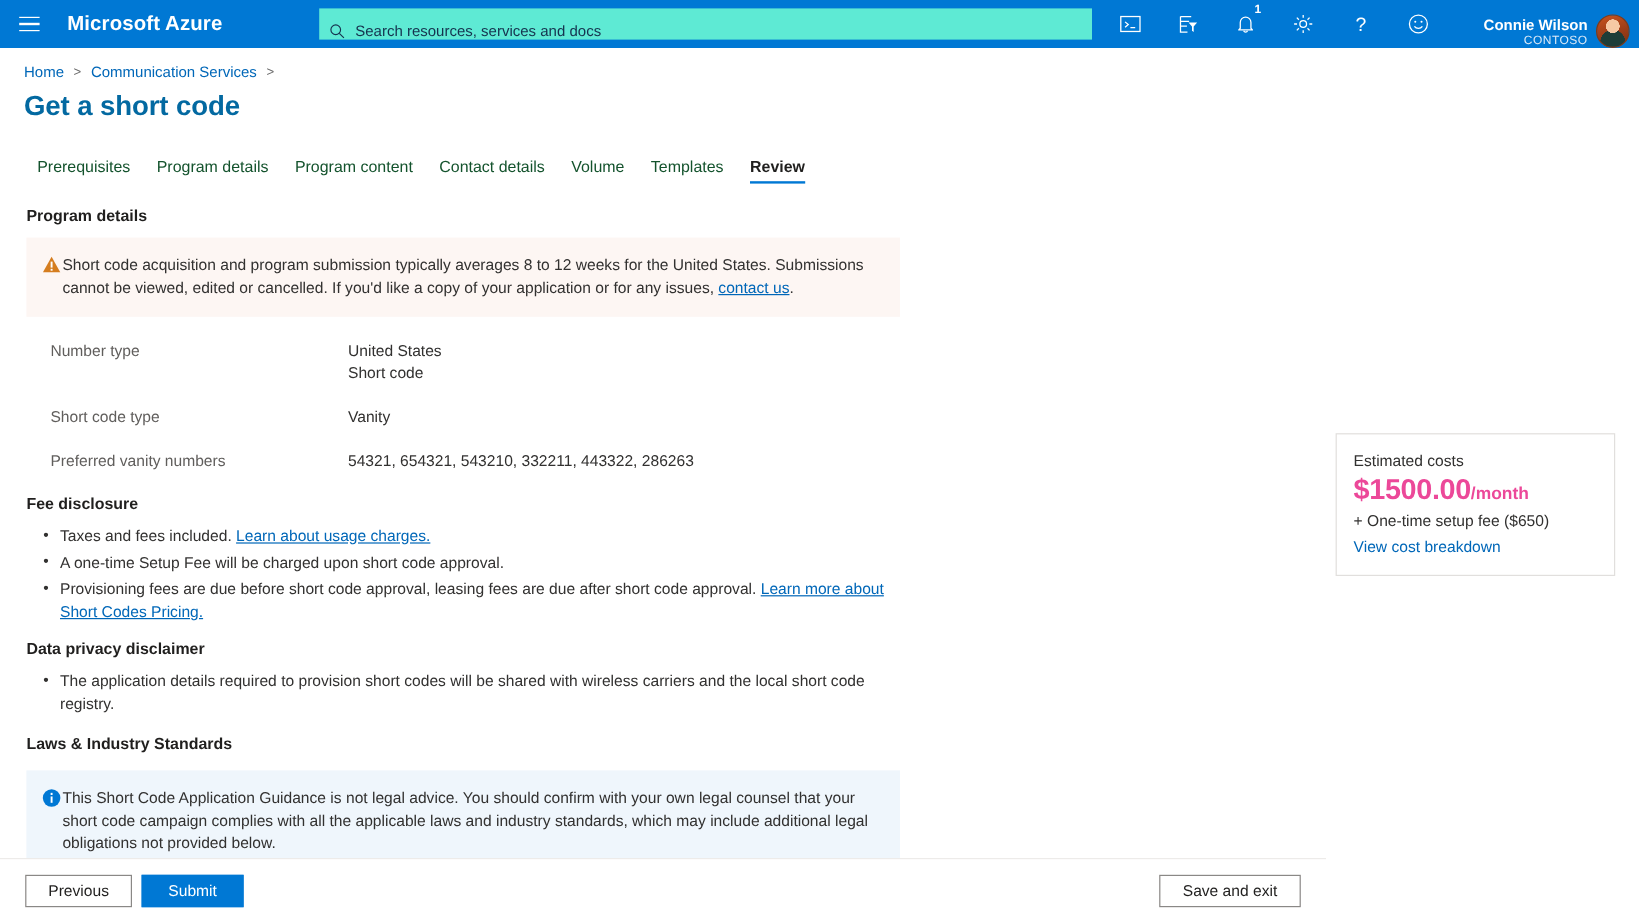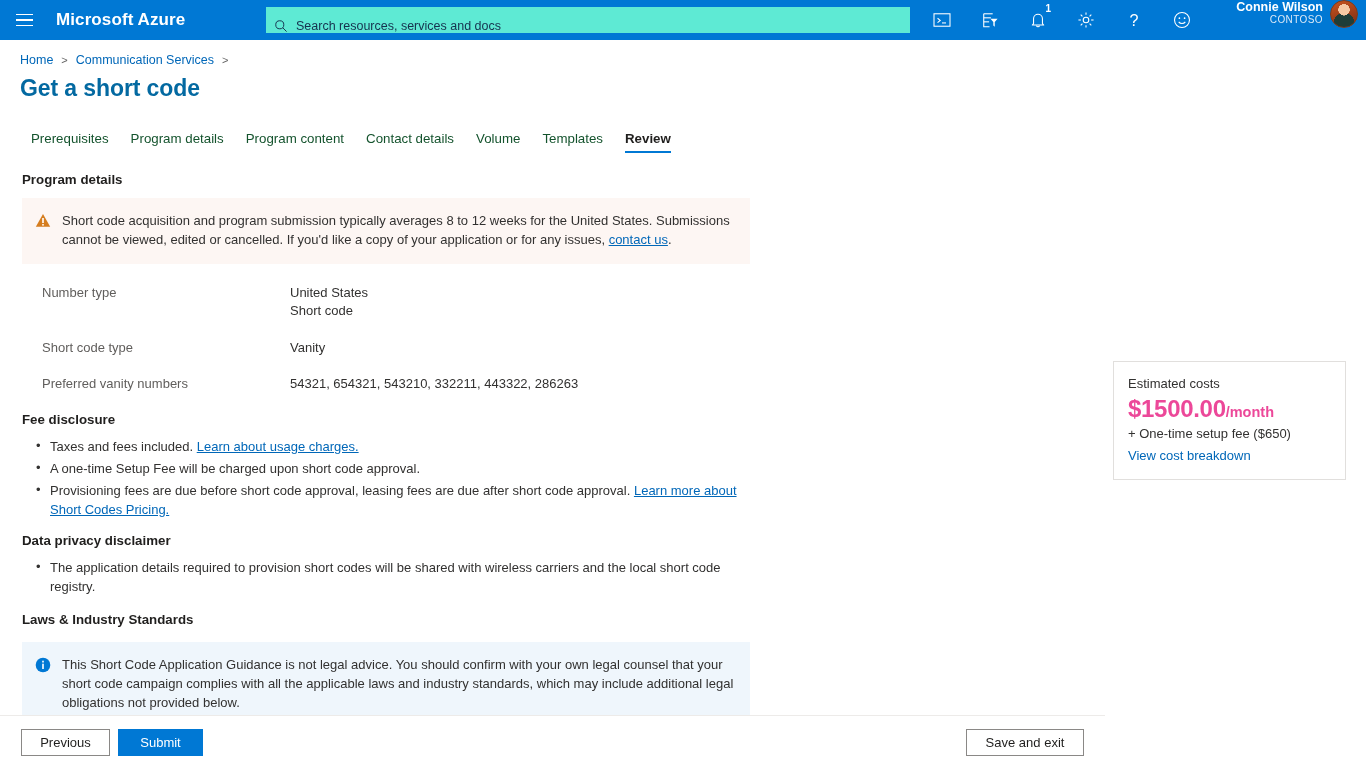--- a/index.html
+++ b/index.html
@@ -58,21 +58,21 @@
     position: relative; cursor: pointer;
   }
   .ticon svg { display: block; }
   .badge {
     position: absolute; top: 4px; right: 11px;
     font-size: 10px; font-weight: 700; color: #ffffff;
     line-height: 1;
   }
   .user-block {
     position: absolute; right: 0; top: 0; height: 40px;
-    display: flex; align-items: flex-start; padding-right: 8px; cursor: pointer;
+    display: flex; align-items: flex-end; padding-right: 8px; cursor: pointer;
   }
   .user-text { text-align: right; line-height: 1.15; margin-right: 7px; }
   .user-name { font-size: 12.5px; font-weight: 600; }
   .user-org { font-size: 10px; letter-spacing: .4px; color: #dbe9f7; }
   .avatar {
     width: 28px; height: 28px; border-radius: 50%;
     background: radial-gradient(circle at 50% 34%, #f6c9a4 0 26%, rgba(0,0,0,0) 27%),
                 radial-gradient(circle at 50% 86%, #1e3d38 0 40%, rgba(0,0,0,0) 41%),
                 linear-gradient(160deg, #c9551f 0%, #9c3d18 55%, #7a2f12 100%);
     border: 1px solid #7f3a18;
@@ -113,21 +113,21 @@
   
   .content { position: relative; }
   .sec-head {
     margin: 19px 0 0 22px;
     font-size: 13.3px; font-weight: 700; color: #201f1e;
   }
 
   .banner {
     margin-left: 22px;
     width: 728px;
-    display: flex; gap: 10px;
+    display: flex; 
     padding: 14px 14px 14px 13px;
     font-size: 13px; color: #323130; line-height: 1.45;
   }
   .banner.warn { background: #fdf6f3; margin-top: 11px; }
   .banner.info { background: #eff6fc; margin-top: 15px; }
   .banner .bicon { flex: 0 0 auto; width: 17px; padding-top: 1px; }
   .banner .btext { flex: 1 1 auto; }
   .banner a { color: #0067b8; text-decoration: underline; cursor: pointer; }
 
   

